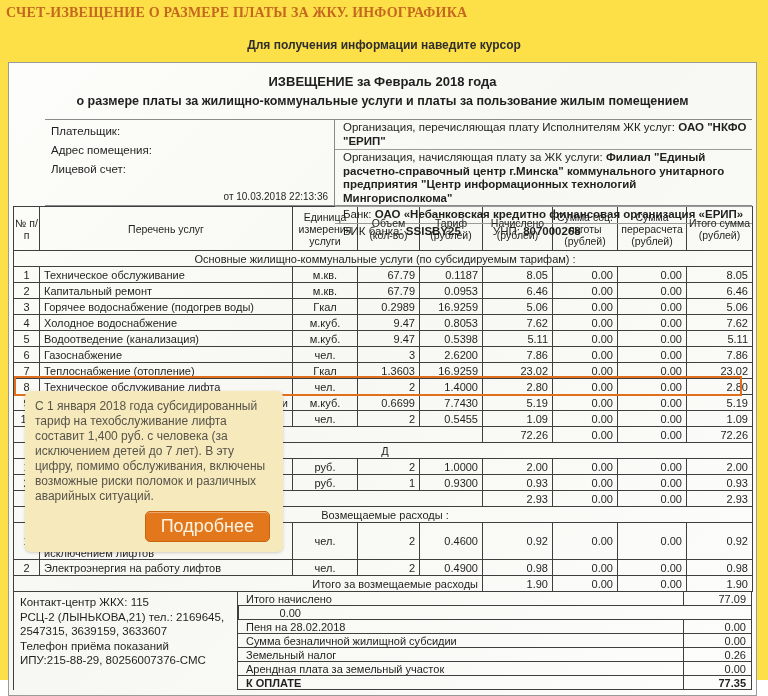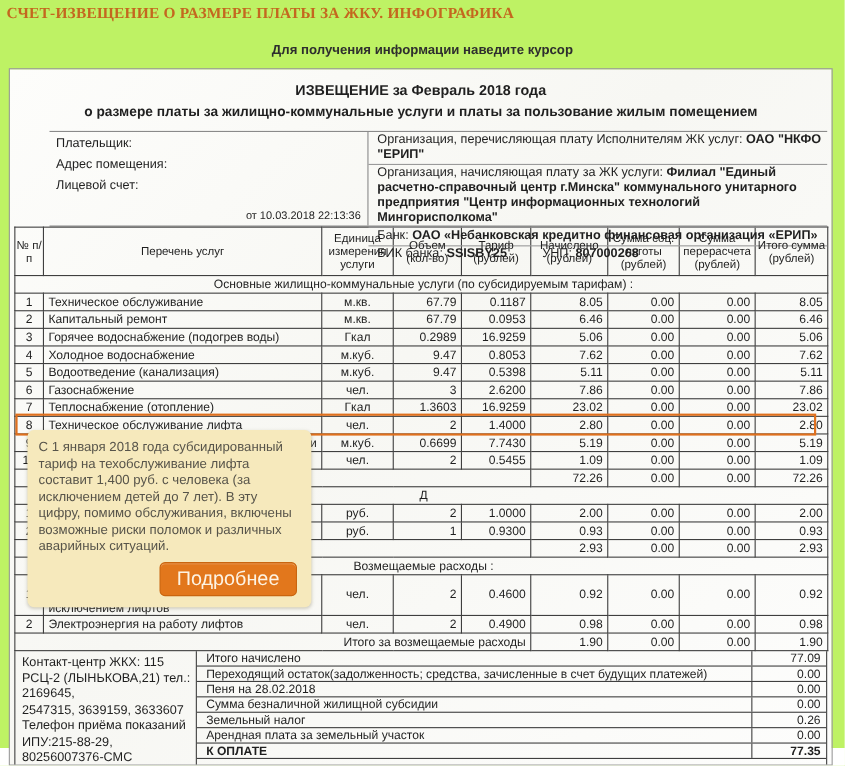--- a/index.html
+++ b/index.html
@@ -1,18 +1,18 @@
 <!DOCTYPE html>
 <html><head>
 <meta charset="utf-8">
 <style>
   * { margin:0; padding:0; box-sizing:border-box; }
   html,body { width:768px; height:696px; background:#ffffff; overflow:hidden;
     font-family:"Liberation Sans", sans-serif; color:#1f1f1f; }
-  .page { position:relative; width:768px; height:680px; background:#bef264; }
+  .page { position:relative; width:768px; height:680px; background:#fde047; }
 
   .page-title { position:absolute; left:6px; top:5px; font-family:"Liberation Serif", serif;
     font-weight:bold; font-size:14px; letter-spacing:.2px; color:#c4671f; }
   .page-subtitle { position:absolute; left:0; top:38px; width:100%; text-align:center;
     font-weight:bold; font-size:12px; color:#2e2e2e; }
 
   .sheet { position:absolute; left:8px; top:62px; width:749px; height:634px;
     border:1px solid #9a9a9a; background:linear-gradient(135deg,#fdfdfb 0%,#f7f7f3 45%,#fdfdfc 100%);
     overflow:hidden; padding:0 4px; }
 
@@ -51,21 +51,21 @@
     background:#f6e9bc; border-radius:6px; padding:8px 9px 8px 10px;
     box-shadow:0 1px 3px rgba(90,80,40,.25); font-size:12px; line-height:15px; color:#57544a; }
   .tooltip .more-btn { display:block; margin:7px 4px 2px auto; background:#e2771c;
     border:1px solid #c9650f; border-radius:5px; color:#fdf3e3; font-size:18px;
     font-family:"Liberation Sans", sans-serif; padding:4px 15px; cursor:pointer;
     box-shadow:inset 0 1px 0 rgba(255,255,255,.35); }
 
   .footer { display:flex; width:739px; border-left:1px solid #3f3f3f; border-right:1px solid #3f3f3f; font-size:11px; }
   .contact { width:224px; border-right:1px solid #3f3f3f; padding:3px 4px 0 6px; font-size:11.5px; line-height:14.5px; }
   .summary { flex:1; display:flex; flex-direction:column; }
-  .srow { display:flex; height:14px; border-bottom:1px solid #3f3f3f;gap:36px; }
+  .srow { display:flex; height:14px; border-bottom:1px solid #3f3f3f; }
   .srow .slabel { flex:1; padding:1px 4px 0 8px; white-space:nowrap; overflow:hidden; }
   .srow .sval { width:68px; border-left:1px solid #3f3f3f; text-align:right; padding:1px 5px 0 2px; }
   .srow.bold { font-weight:bold; }
 </style>
 </head>
 <body>
 
 <div class="page">
   <div class="page-title">СЧЕТ-ИЗВЕЩЕНИЕ О РАЗМЕРЕ ПЛАТЫ ЗА ЖКУ. ИНФОГРАФИКА</div>
   <div class="page-subtitle">Для получения информации наведите курсор</div>
@@ -314,21 +314,20 @@
           <div>2547315, 3639159, 3633607</div>
           <div>Телефон приёма показаний</div>
           <div>ИПУ:215-88-29, 80256007376-СМС</div>
         </div>
       <div class="summary" id="summary-box">
           <div class="srow">
             <div class="slabel">Итого начислено</div>
             <div class="sval">77.09</div>
           </div>
           <div class="srow">
-            <div class="slabel">Переходящий остаток(задолженность; средства, зачисленные в счет будущих платежей)</div>
             <div class="sval">0.00</div>
           </div>
           <div class="srow">
             <div class="slabel">Пеня на 28.02.2018</div>
             <div class="sval">0.00</div>
           </div>
           <div class="srow">
             <div class="slabel">Сумма безналичной жилищной субсидии</div>
             <div class="sval">0.00</div>
           </div>

